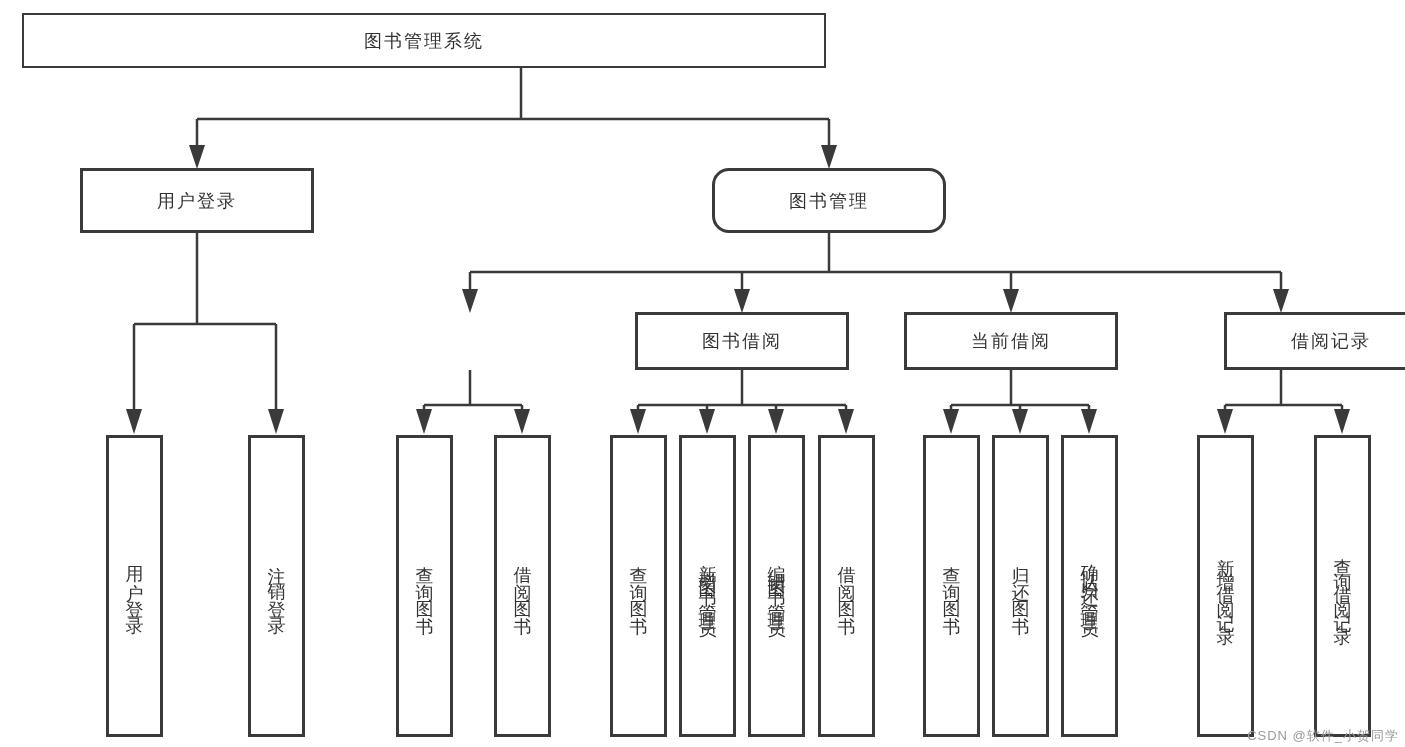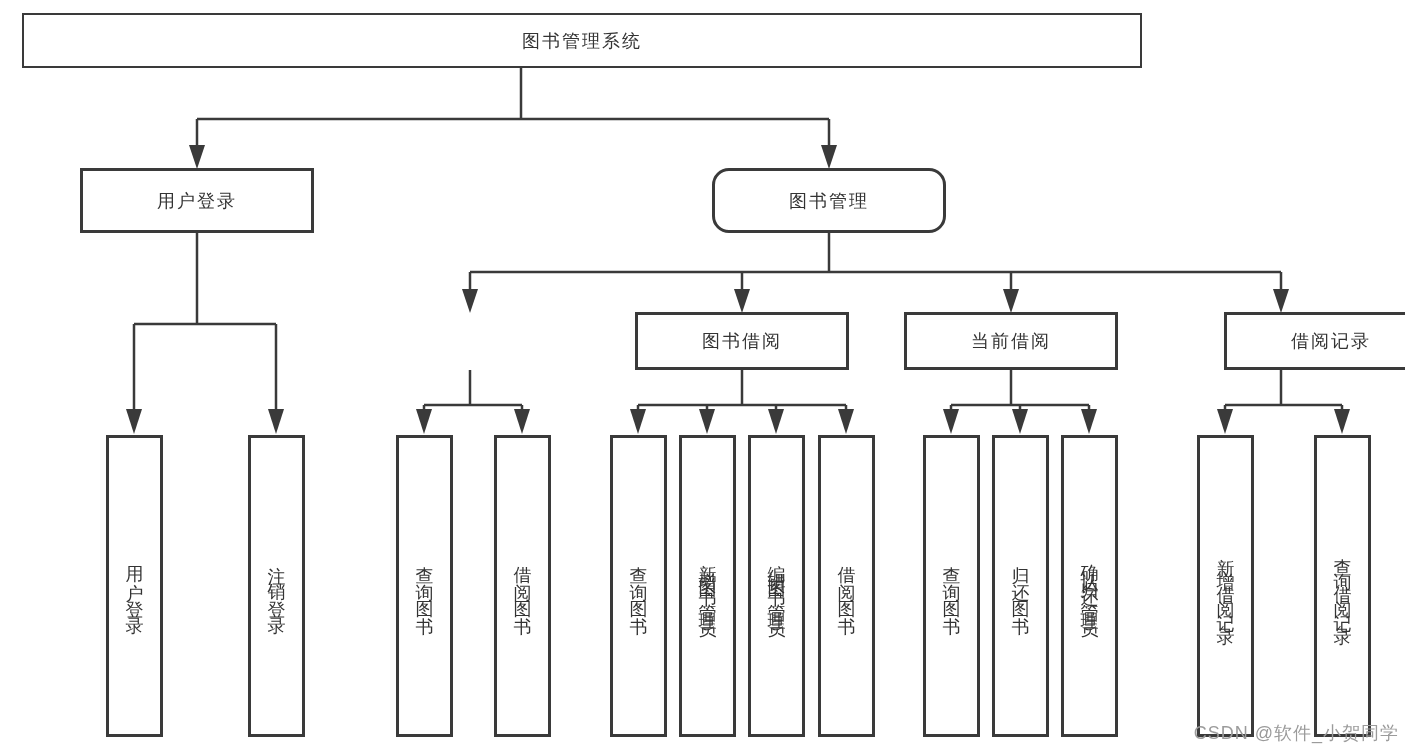--- a/index.html
+++ b/index.html
@@ -8,42 +8,42 @@
   .canvas { position:relative; width:1405px; height:747px; background:#ffffff; }
 
   svg.connectors { position:absolute; left:0; top:0; width:1405px; height:747px; z-index:0; }
   svg.connectors line, svg.connectors path { stroke:#3a3a3a; stroke-width:2.5; fill:none; }
   svg.connectors polygon { fill:#3a3a3a; stroke:none; }
 
   .box { position:absolute; background:#ffffff; border:3px solid #3a3a3a; z-index:1;
          display:flex; align-items:center; justify-content:center;
          font-size:18px; color:#333333; letter-spacing:2px; white-space:nowrap; }
 
-  .root   { left:22px;  top:13px;  width:1120px; height:55px; border-width:2px; }
+  .root   { left:22px;  top:13px;  width:804px; height:55px; border-width:2px; }
   .lvl2-a { left:80px;  top:168px; width:234px; height:65px; }
   .lvl2-b { left:712px; top:168px; width:234px; height:65px;border-radius:17px; }
 
   .lvl3   { top:312px; width:214px; height:58px; }
   .l3-1 { left:363px; }  .l3-2 { left:635px; }  .l3-3 { left:904px; }  .l3-4 { left:1224px; }
 
   .leaf { position:absolute; top:435px; width:57px; height:302px; background:#ffffff;
           border:3px solid #3a3a3a; z-index:1;
           display:flex; align-items:center; justify-content:center; }
   .leaf span { writing-mode:vertical-rl; text-orientation:mixed; line-height:1;
                font-size:18px; color:#333333; letter-spacing:17px; white-space:nowrap; }
   .leaf.sp-md span { letter-spacing:14px; }
   .leaf.sp-sm span { letter-spacing:8px; }
 
   .lf-1{left:106px}  .lf-2{left:248px}  .lf-3{left:396px}  .lf-4{left:494px}
   .lf-5{left:610px}  .lf-6{left:679px}  .lf-7{left:748px}  .lf-8{left:818px}
   .lf-9{left:923px}  .lf-10{left:992px} .lf-11{left:1061px}
   .lf-12{left:1197px}.lf-13{left:1314px}
 
   .watermark { position:absolute; right:6px; bottom:2px; z-index:2;
-               font-size:18px; color:#9b9b9b; letter-spacing:1px; }
+               font-size:13px; color:#9b9b9b; letter-spacing:1px; }
 </style>
 </head>
 <body>
 
 <div class="canvas">
 
   <svg class="connectors" viewBox="0 0 1405 747">
 
     <g>
       <line x1="521" y1="68" x2="521" y2="119"></line>

